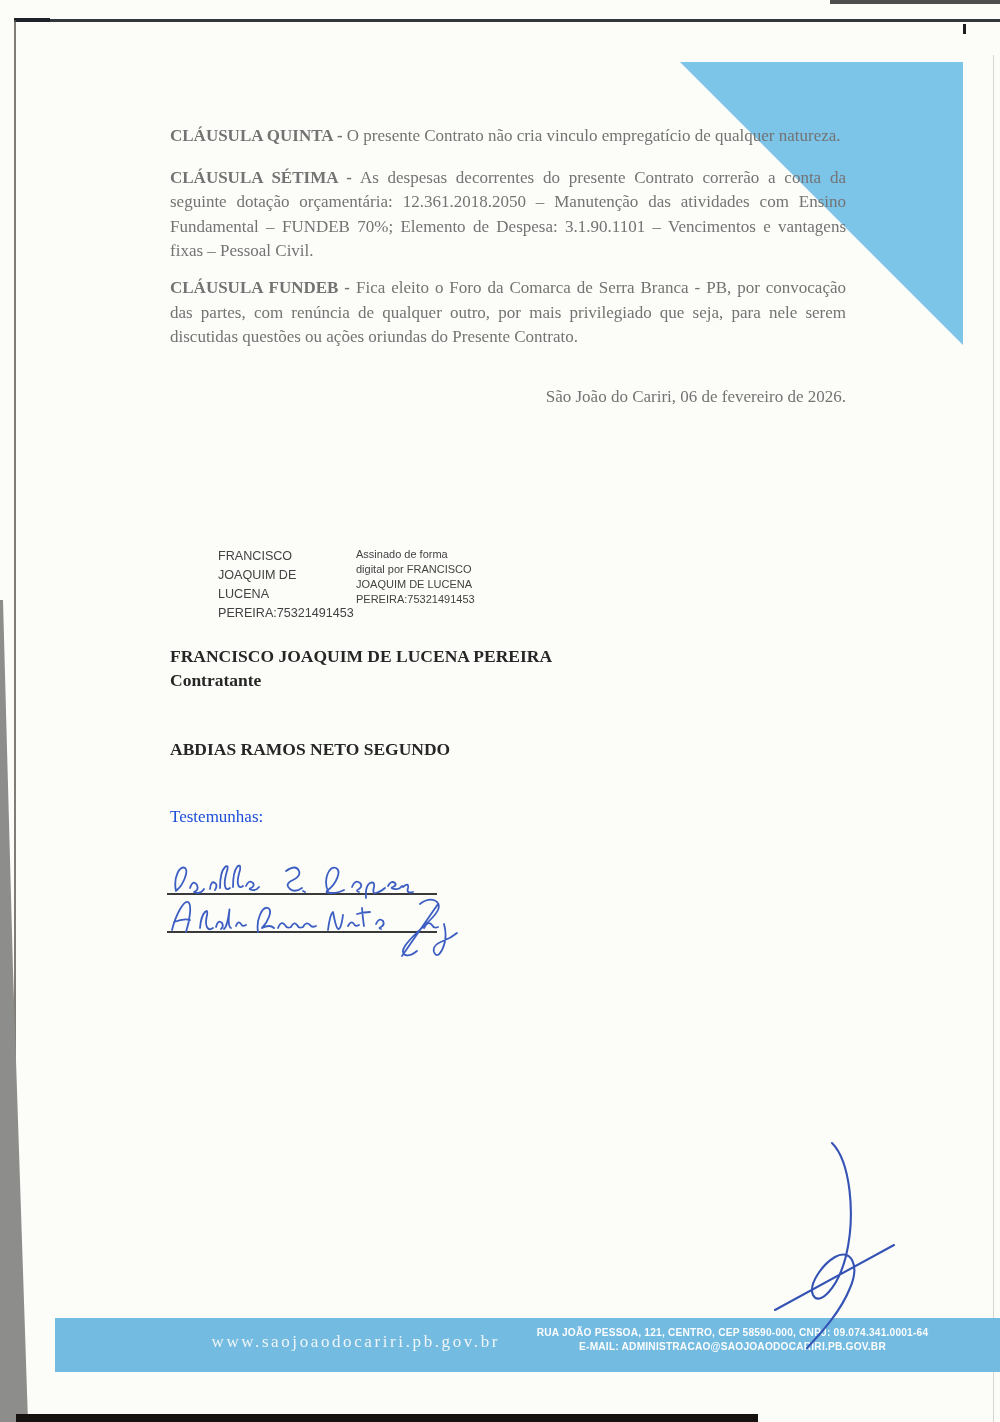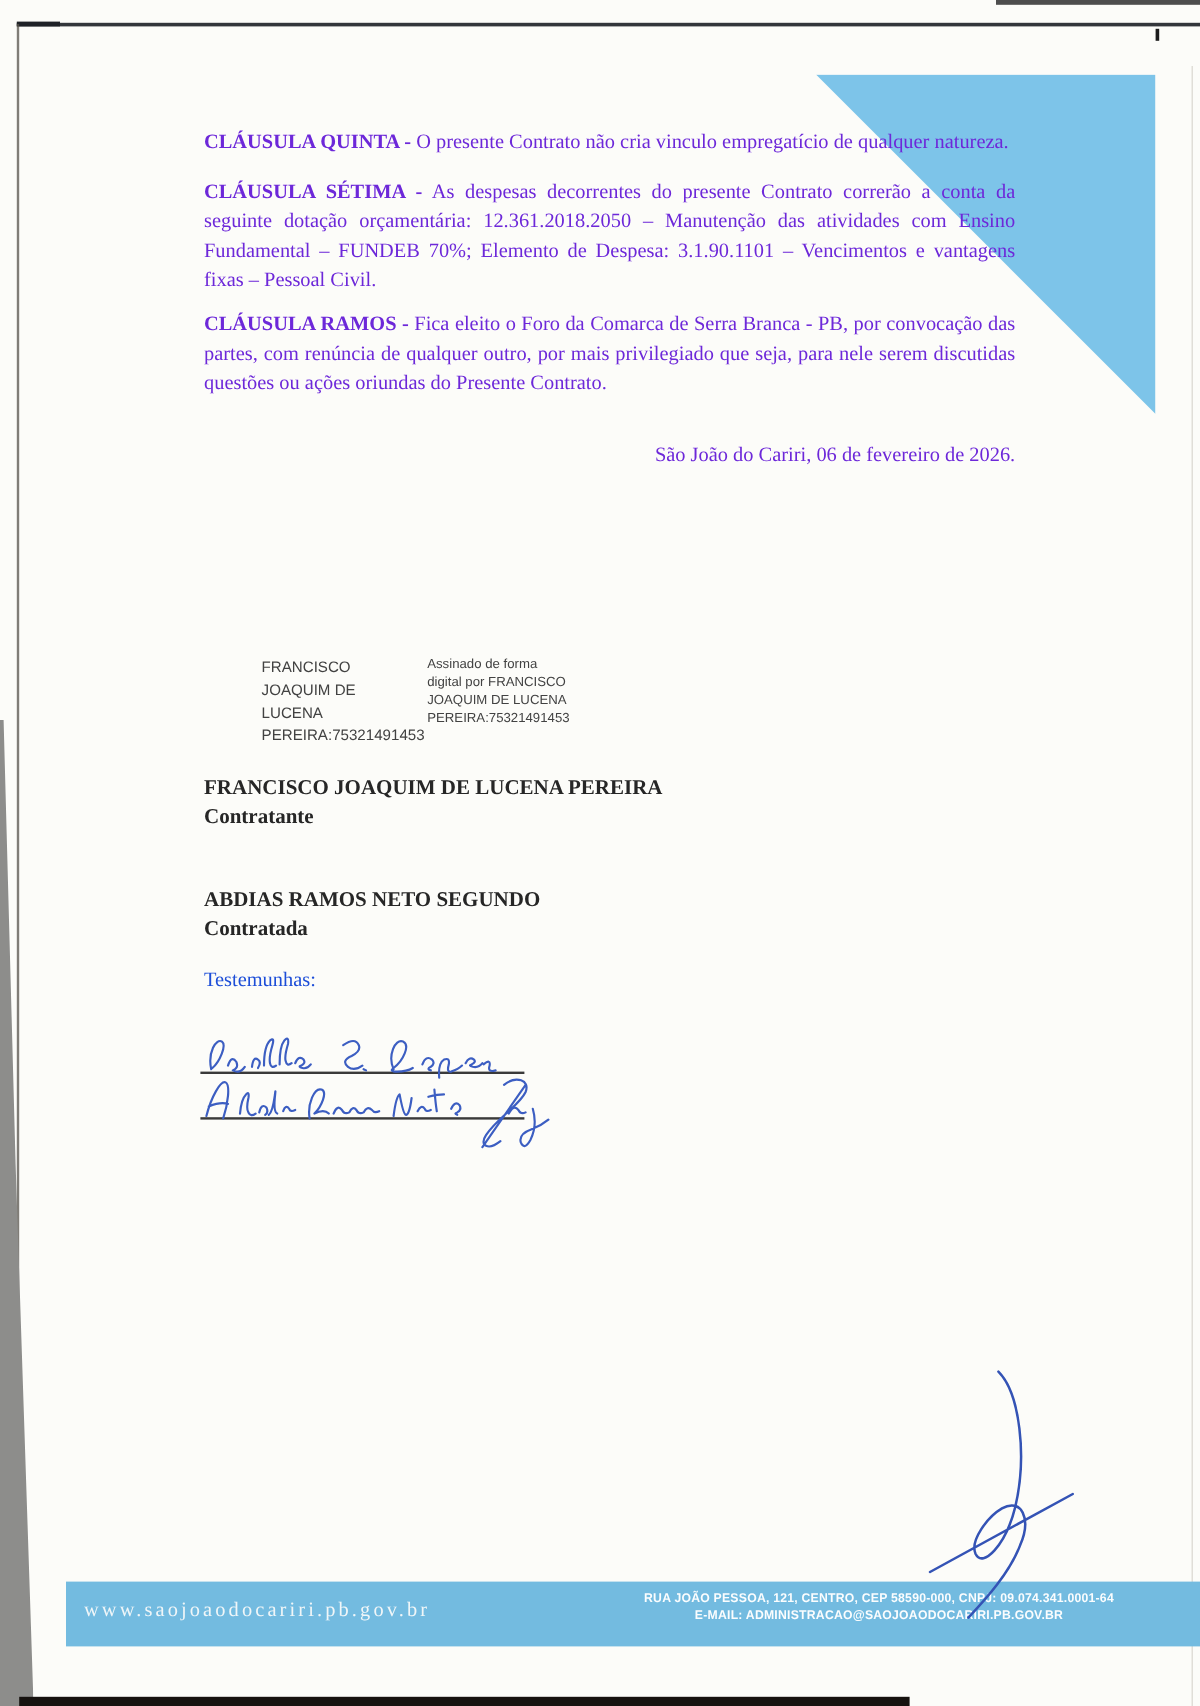--- a/index.html
+++ b/index.html
@@ -14,29 +14,29 @@
     clip-path:polygon(0 0,3px 0,13px 45%,28px 100%,0 100%);}
   .bottom-strip{position:absolute;left:16px;top:1414px;width:742px;height:8px;background:#16120f;}
   .topright-strip{position:absolute;left:830px;top:0;width:170px;height:4px;background:#4e4e4e;}
   .topright-tick{position:absolute;left:963px;top:24px;width:3px;height:10px;background:#1c1c1c;}
   .right-edge-line{position:absolute;left:993px;top:55px;width:1px;height:1367px;background:#d9d6d0;}
 
   
   .corner-triangle{position:absolute;left:680px;top:62px;width:283px;height:283px;background:#7dc4e9;
     clip-path:polygon(0 0,100% 0,100% 100%);z-index:1;}
   .footer-bar{position:absolute;left:55px;top:1318px;width:945px;height:54px;background:#73bbe0;z-index:3;}
-  .footer-site{position:absolute;left:70px;top:1332px;width:430px;text-align:left;
+  .footer-site{position:absolute;left:70px;top:1332px;width:430px;text-align:right;
     font-family:"Liberation Serif",serif;font-size:17px;letter-spacing:2.6px;color:#f0f6f8;}
   .footer-right{position:absolute;left:520px;top:1326px;width:425px;text-align:center;
     font-family:"Liberation Sans",sans-serif;font-weight:bold;font-size:10.5px;line-height:13.5px;
     letter-spacing:.2px;color:#fbfdfe;transform:scaleX(.97);}
 
   
-  .doc-body{position:absolute;left:170px;top:106px;width:676px;z-index:2;
-    font-size:17px;line-height:24.6px;color:#6d28d9;text-align:justify;}
+  .doc-body{position:absolute;left:170px;top:124px;width:676px;z-index:2;
+    font-size:17px;line-height:24.6px;color:#737373;text-align:justify;}
   .doc-body p{margin:0;}
   .clause-title{font-weight:bold;}
   .p-setima{margin-top:17px !important;}
   .p-oitava{margin-top:12px !important;}
   .p-closing{margin-top:13px !important;text-indent:112px;}
   .p-date{margin-top:35px !important;text-align:right;}
 
   
   .digsig{position:absolute;left:218px;top:547px;display:flex;gap:8px;z-index:2;
     font-family:"Liberation Sans",sans-serif;color:#424242;}
@@ -73,37 +73,36 @@
   <div class="topright-tick"></div>
   <div class="right-edge-line"></div>
 
   <div class="corner-triangle"></div>
 
   <div class="doc-body">
     <p><span class="clause-title">CLÁUSULA QUINTA -</span>
       <span>O presente Contrato não cria vinculo empregatício de qualquer natureza.</span></p>
     <p class="p-setima"><span class="clause-title">CLÁUSULA SÉTIMA -</span>
       <span>As despesas decorrentes do presente Contrato correrão a conta da seguinte dotação orçamentária: 12.361.2018.2050 – Manutenção das atividades com Ensino Fundamental – FUNDEB 70%; Elemento de Despesa: 3.1.90.1101 – Vencimentos e vantagens fixas – Pessoal Civil.</span></p>
-    <p class="p-oitava"><span class="clause-title">CLÁUSULA RAMOS -</span>
+    <p class="p-oitava"><span class="clause-title">CLÁUSULA FUNDEB -</span>
       <span>Fica eleito o Foro da Comarca de Serra Branca - PB, por convocação das partes, com renúncia de qualquer outro, por mais privilegiado que seja, para nele serem discutidas questões ou ações oriundas do Presente Contrato.</span></p>
     <p class="p-date">São João do Cariri, 06 de fevereiro de 2026.</p>
   </div>
 
   <div class="digsig">
     <div class="col1">FRANCISCO JOAQUIM DE LUCENA PEREIRA:75321491453</div>
     <div class="col2">Assinado de forma digital por FRANCISCO JOAQUIM DE LUCENA PEREIRA:75321491453</div>
   </div>
 
   <div class="name-block" id="name1">
     <div>FRANCISCO JOAQUIM DE LUCENA PEREIRA</div>
     <div>Contratante</div>
   </div>
   <div class="name-block" id="name2">
     <div>ABDIAS RAMOS NETO SEGUNDO</div>
-    <div>Contratada</div>
   </div>
 
   <div class="witness-label">Testemunhas:</div>
   <div class="sig-line" id="sig-line-1"></div>
   <div class="sig-line" id="sig-line-2"></div>
 
   <svg class="handwriting" id="witness-sig-1" width="250" height="42" viewBox="0 0 250 42" role="img" aria-label="Isabelle S. Lopes">
     <path d="M6,31 C3,17 10,5 15,8 C19,11 13,25 7,30
              M20,28 q3,-9 7,-3 q2,5 -3,7 q6,3 10,-3
              M40,29 q1,-9 5,-6 q3,2 0,7

